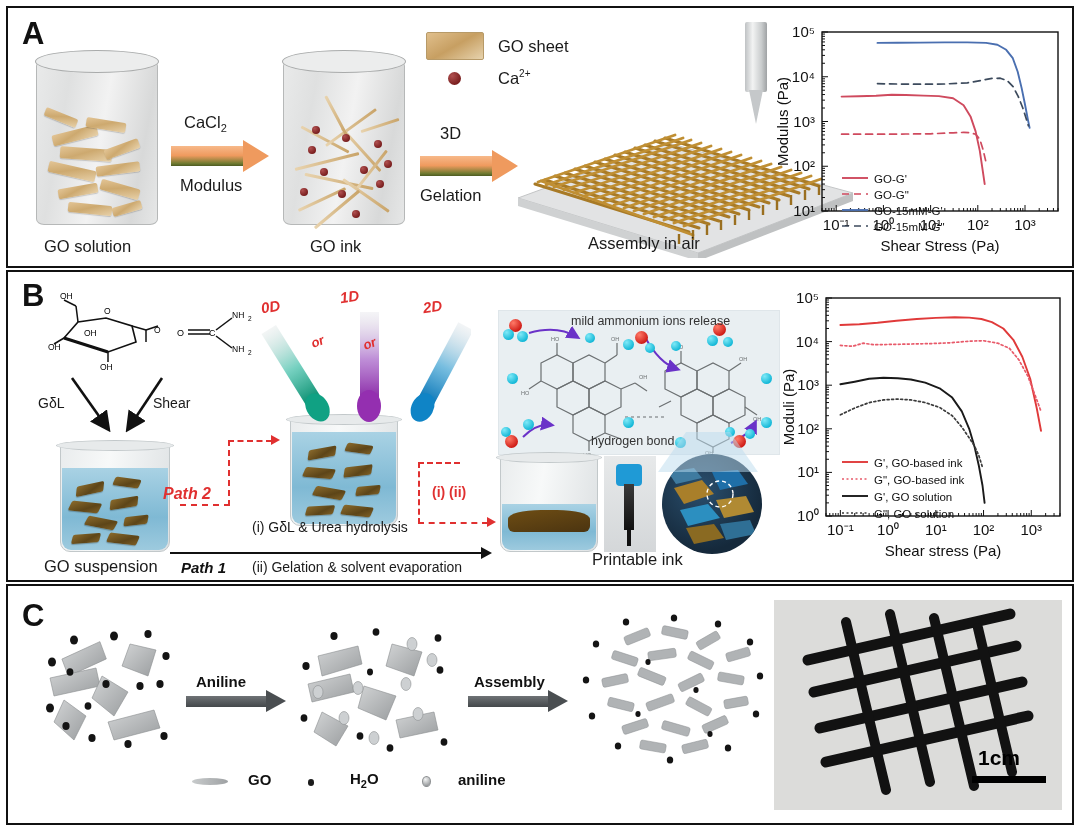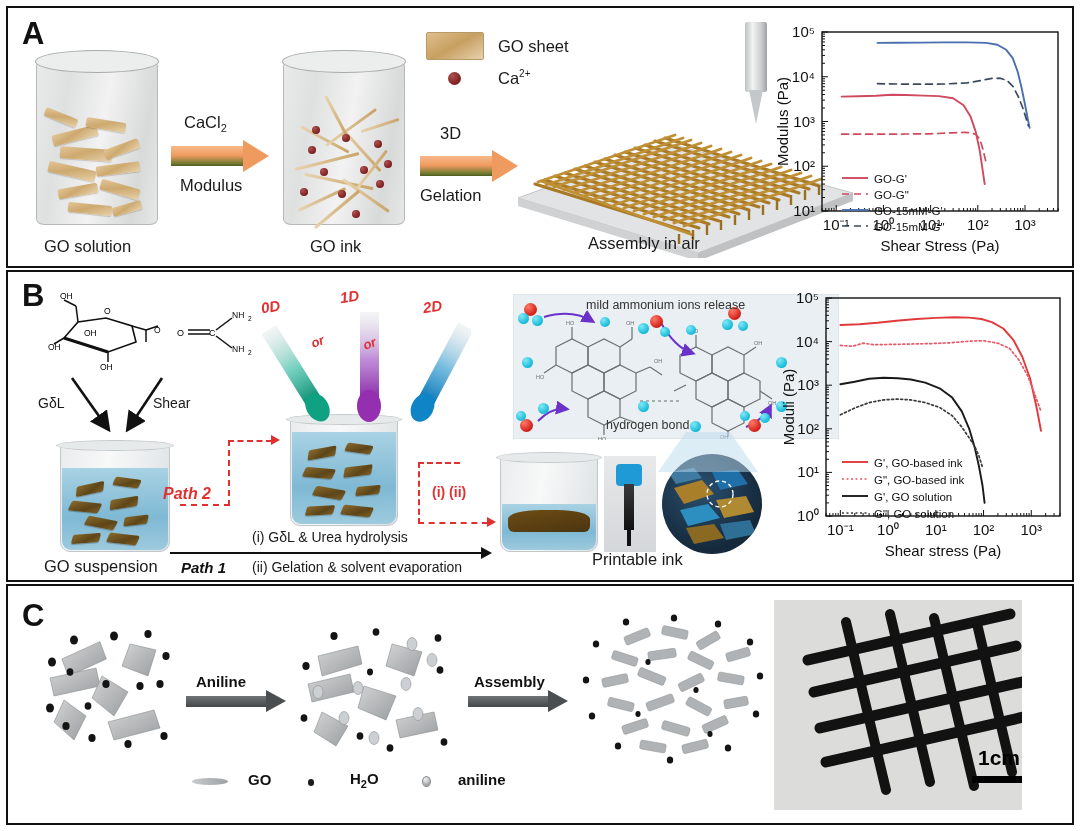--- a/index.html
+++ b/index.html
@@ -604,21 +604,21 @@
         <rect x="159" y="30" width="17" height="84" fill="url(#pg3)"></rect>
         <ellipse cx="167.5" cy="122" rx="11" ry="15" fill="#0f84c6"></ellipse>
       </g>
     </svg>
     <div class="red-it" style="left:253px; top:26px; font-size:15px; transform:rotate(-10deg);">0D</div>
     <div class="red-it" style="left:332px; top:16px; font-size:15px; transform:rotate(-8deg);">1D</div>
     <div class="red-it" style="left:415px; top:26px; font-size:15px; transform:rotate(-8deg);">2D</div>
     <div class="red-it" style="left:303px; top:62px; font-size:13px; transform:rotate(-22deg);">or</div>
     <div class="red-it" style="left:355px; top:64px; font-size:13px; transform:rotate(-22deg);">or</div>
 
-    <div class="inset-ammon" style="left:490px; top:22px; width:326px; height:145px;margin-left:15px;">
+    <div class="inset-ammon" style="left:490px; top:38px; width:282px; height:145px;">
       <svg width="282" height="145" style="position:absolute; left:0; top:0;">
         <g stroke="#6b6f71" stroke-width="1.2" fill="none">
 
           <polygon points="42,52 58,44 74,52 74,70 58,78 42,70"></polygon>
           <polygon points="74,52 90,44 106,52 106,70 90,78 74,70"></polygon>
           <polygon points="58,78 74,70 90,78 90,96 74,104 58,96"></polygon>
           <polygon points="90,78 106,70 122,78 122,96 106,104 90,96"></polygon>
           <polygon points="74,104 90,96 106,104 106,122 90,130 74,122"></polygon>
 
           <polygon points="166,60 182,52 198,60 198,78 182,86 166,78"></polygon>
@@ -698,21 +698,21 @@
       <div class="lbl" style="left:72px; top:4px; font-size:12.5px; color:#333;">mild ammonium ions release</div>
       <div class="lbl" style="left:92px; top:124px; font-size:12.5px; color:#333;">hydrogen bond</div>
     </div>
 
     <div class="rdash" style="left:410px; top:190px; width:0; height:62px; border-width:0 0 0 2.2px;"></div>
     <div class="rdash" style="left:410px; top:190px; width:42px; height:0; border-width:0 0 2.2px 0;"></div>
     <div class="rdash" style="left:410px; top:250px; width:70px; height:0; border-width:0 0 2.2px 0;"></div>
     <div class="red-arrow-head" style="left:479px; top:245px;"></div>
     <div class="red-it" style="left:424px; top:212px; font-size:14px; font-style:normal;">(i) (ii)</div>
 
-    <div class="lbl cap-sm" style="left:244px; top:258px;">(i)  GδL &amp; Urea hydrolysis</div>
+    <div class="lbl cap-sm" style="left:244px; top:248px;">(i)  GδL &amp; Urea hydrolysis</div>
     <div class="blk-arrow-line" style="left:162px; top:280px; width:312px;"></div>
     <div class="blk-arrow-head" style="left:473px; top:275px;"></div>
     <div class="red-it" style="left:173px; top:287px; font-size:15px; color:#111;">Path 1</div>
     <div class="lbl cap-sm" style="left:244px; top:288px;">(ii)  Gelation &amp; solvent evaporation</div>
 
     <div class="beaker" style="left:492px; top:184px; width:98px; height:96px;">
       <div class="rim"></div>
       <div class="liquid" style="height:46px;"></div>
     </div>
     <div style="position:absolute; left:500px; top:238px; width:82px; height:22px;
@@ -1000,21 +1000,21 @@
     <div style="position:absolute; left:184px; top:192px; width:36px; height:7px;
                 background:linear-gradient(90deg,#c8cbcc,#9ea1a3); border-radius:50%;"></div>
     <div class="lbl c-bold" style="left:240px; top:186px;">GO</div>
     <div class="c-dot" style="left:300px; top:193px; width:6px; height:6.5px;"></div>
     <div class="lbl c-bold" style="left:342px; top:185px;">
       H<sub style="font-size:11px;">2</sub>O
     </div>
     <div class="c-ani" style="left:414px; top:190px; width:9px; height:11px;"></div>
     <div class="lbl c-bold" style="left:450px; top:186px;">aniline</div>
 
-    <div class="photo" style="left:766px; top:14px; width:248px; height:210px;">
+    <div class="photo" style="left:766px; top:14px; width:288px; height:210px;">
       <svg width="288" height="210">
         <rect width="288" height="210" fill="#dcdcda"></rect>
         <g stroke="#121212" stroke-width="11" stroke-linecap="round" fill="none">
 
           <line x1="40" y1="92" x2="242" y2="46"></line>
           <line x1="46" y1="128" x2="248" y2="82"></line>
           <line x1="52" y1="162" x2="254" y2="116"></line>
           <line x1="34" y1="60" x2="236" y2="14"></line>
         </g>
         <g stroke="#121212" stroke-width="10" stroke-linecap="round" fill="none">

